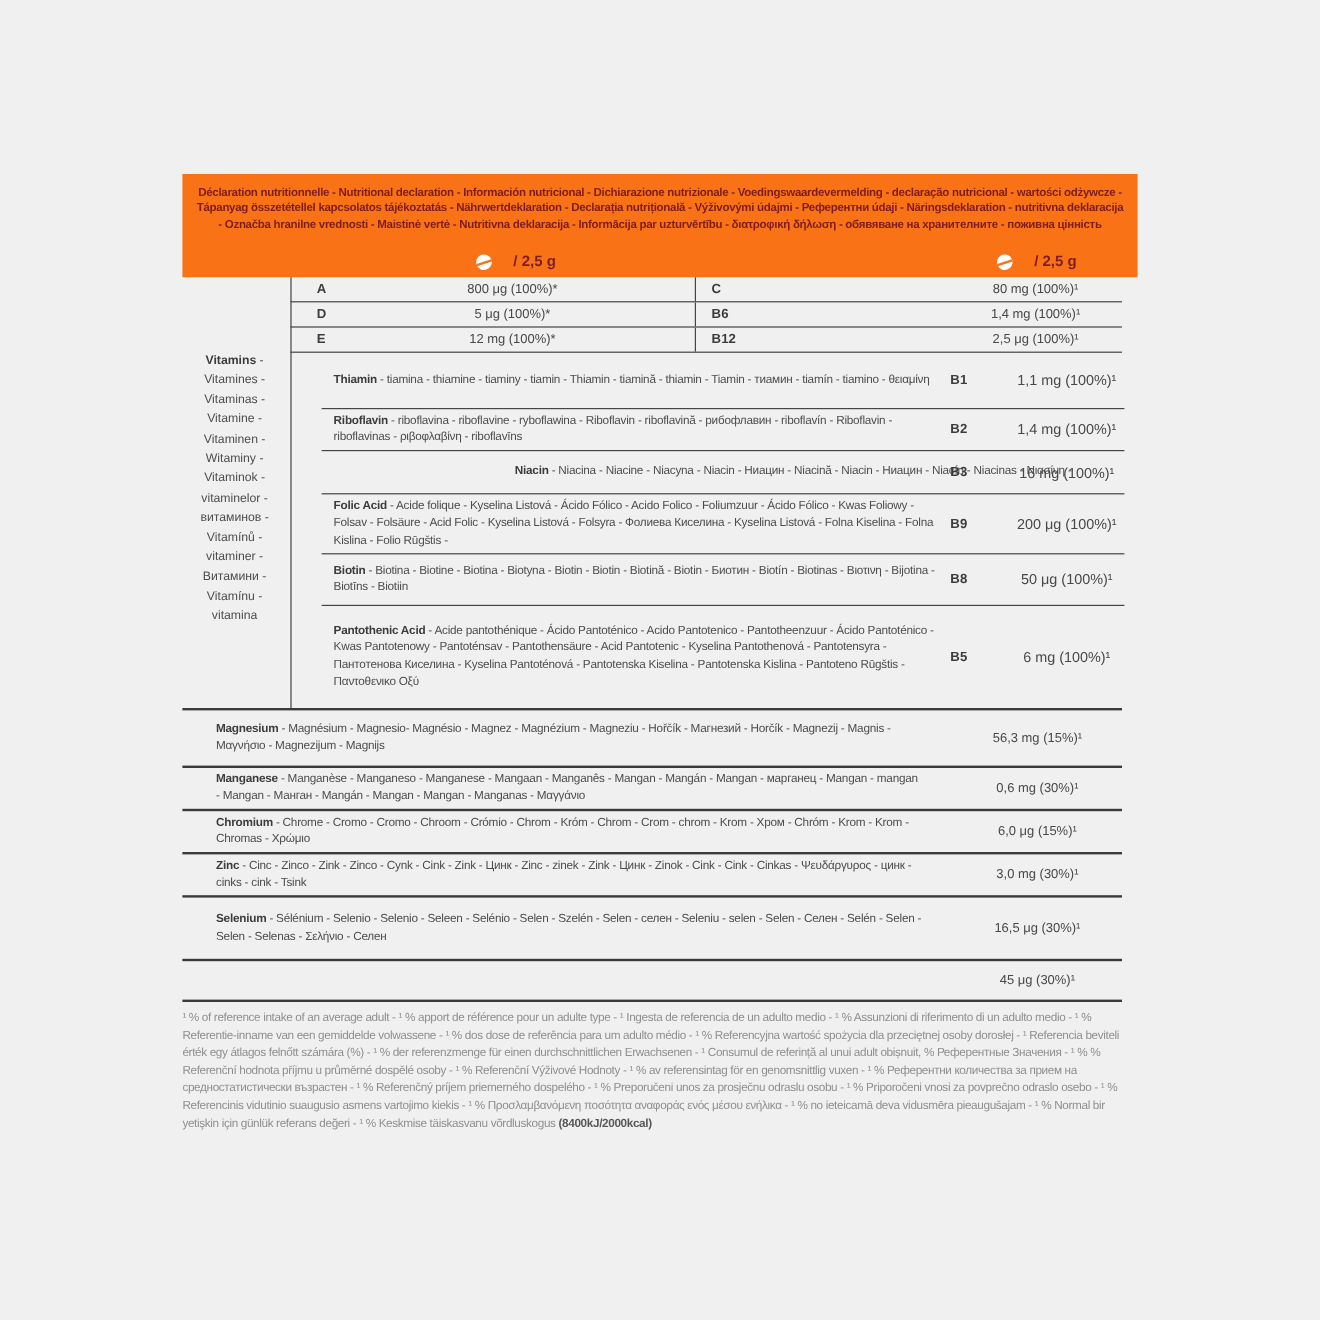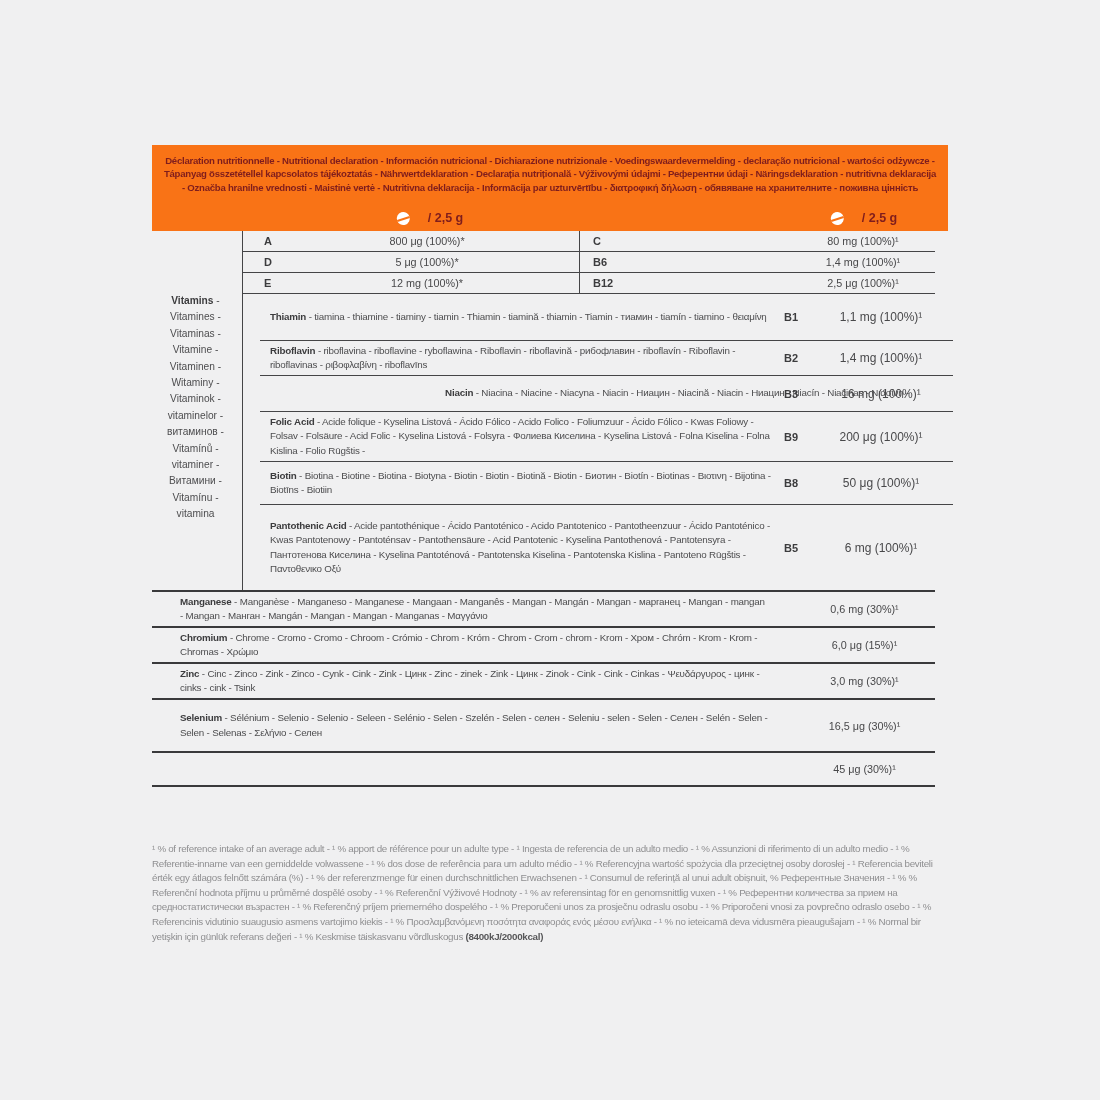--- a/index.html
+++ b/index.html
@@ -43,21 +43,21 @@
   .rval{position:absolute;left:208px;width:150px;top:50%;transform:translateY(-50%);
         text-align:center;font-size:10.8px;color:#48484a;}
 
   .vitlabel{position:absolute;left:152px;top:231px;width:90px;height:359px;
             border-right:0;}
   .vl-border{position:absolute;left:242px;top:231px;width:0;height:359px;border-left:1.5px solid #454547;}
   .vl-text{position:absolute;top:62px;left:0;right:3px;text-align:center;
            font-size:10.2px;line-height:16.4px;white-space:pre-line;color:#4d4d4f;}
   .vl-text b{color:#3c3c3e;}
 
-  .vrows{position:absolute;left:260px;top:294px;width:693px;}
+  .vrows{position:absolute;left:244px;top:294px;width:693px;padding-left:24px;}
   .vrow{position:relative;border-bottom:1.5px solid #454547;display:flex;align-items:center;}
   .vrow.last{border-bottom:0;}
   .vname{margin-left:10px;width:508px;font-size:9.8px;line-height:14.2px;
          letter-spacing:-0.2px;color:#4d4d4f;}
   .vname b{color:#3c3c3e;}
   .vcode{position:absolute;left:508px;width:46px;text-align:center;top:50%;
          transform:translateY(-50%);font-weight:bold;font-size:11px;color:#3c3c3e;}
   .vval{position:absolute;left:560px;width:122px;text-align:center;top:50%;
         transform:translateY(-50%);font-size:12px;color:#48484a;}
 
@@ -176,20 +176,24 @@
     <div class="vval">50 μg (100%)¹</div>
   </div>
   <div class="vrow last" style="height:85px;">
     <div class="vname"><b>Pantothenic Acid</b><span> - Acide pantothénique - Ácido Pantoténico - Acido Pantotenico - Pantotheenzuur - Ácido Pantoténico - Kwas Pantotenowy - Pantoténsav - Pantothensäure - Acid Pantotenic - Kyselina Pantothenová - Pantotensyra - Пантотенова Киселина - Kyselina Pantoténová - Pantotenska Kiselina - Pantotenska Kislina - Pantoteno Rūgštis - Παντοθενικο Οξύ</span></div>
     <div class="vcode">B5</div>
     <div class="vval">6 mg (100%)¹</div>
   </div>
 </div>
 
 <div class="mrows">
+  <div class="mrow" style="height:48px;">
+    <div class="mname"><b>Magnesium</b><span> - Magnésium - Magnesio- Magnésio - Magnez - Magnézium - Magneziu - Hořčík - Магнезий - Horčík - Magnezij - Magnis - Μαγνήσιο - Magnezijum - Magnijs</span></div>
+    <div class="mval">56,3 mg (15%)¹</div>
+  </div>
   <div class="mrow" style="height:36px;">
     <div class="mname"><b>Manganese</b><span> - Manganèse - Manganeso - Manganese - Mangaan - Manganês - Mangan - Mangán - Mangan - марганец - Mangan - mangan - Mangan - Манган - Mangán - Mangan - Mangan - Manganas - Μαγγάνιο</span></div>
     <div class="mval">0,6 mg (30%)¹</div>
   </div>
   <div class="mrow" style="height:36px;">
     <div class="mname"><b>Chromium</b><span> - Chrome - Cromo - Cromo - Chroom - Crómio - Chrom - Króm - Chrom - Crom - chrom - Krom - Хром - Chróm - Krom - Krom - Chromas - Χρώμιο</span></div>
     <div class="mval">6,0 μg (15%)¹</div>
   </div>
   <div class="mrow" style="height:36px;">
     <div class="mname"><b>Zinc</b><span> - Cinc - Zinco - Zink - Zinco - Cynk - Cink - Zink - Цинк - Zinc - zinek - Zink - Цинк - Zinok - Cink - Cink - Cinkas - Ψευδάργυρος - цинк - cinks - cink - Tsink</span></div>

